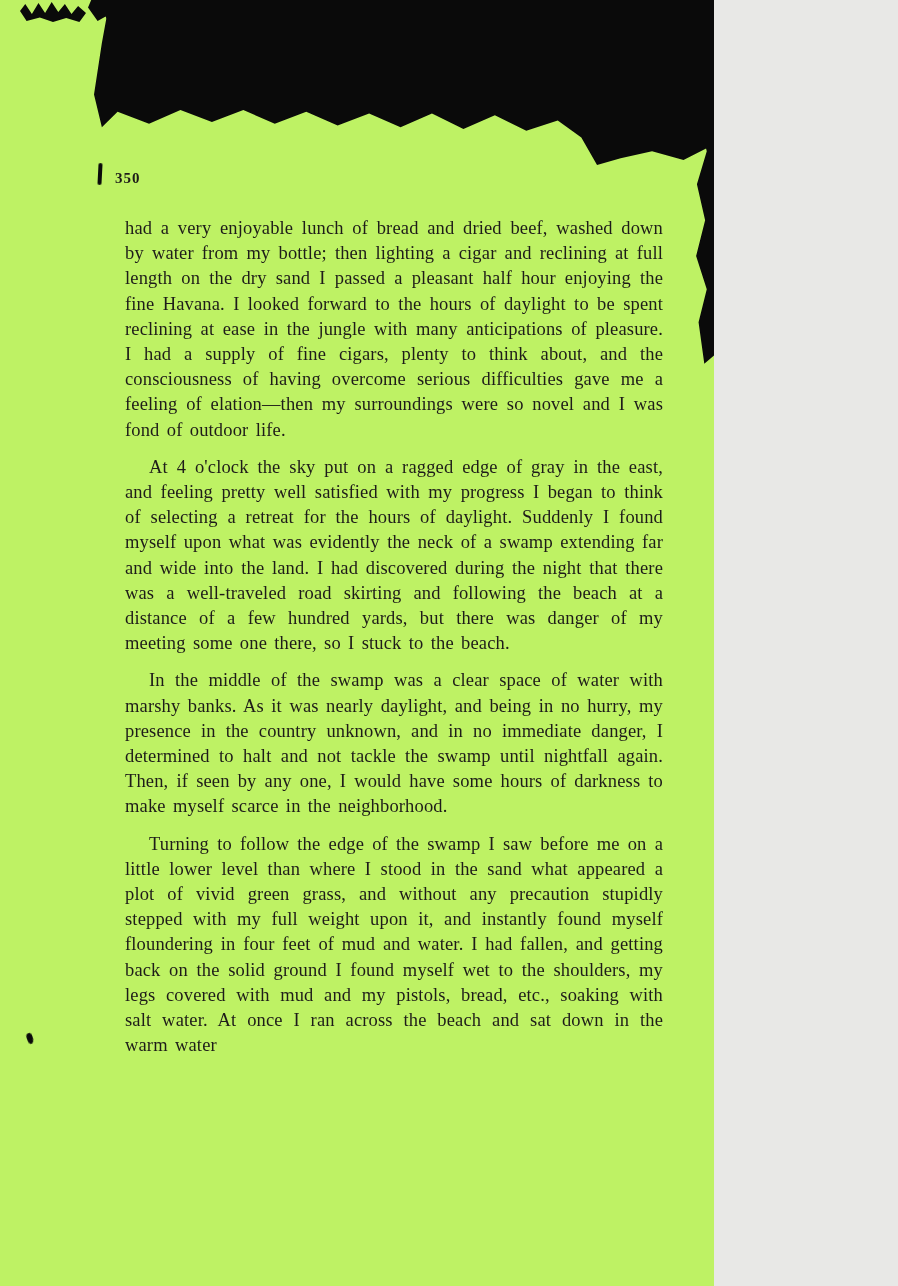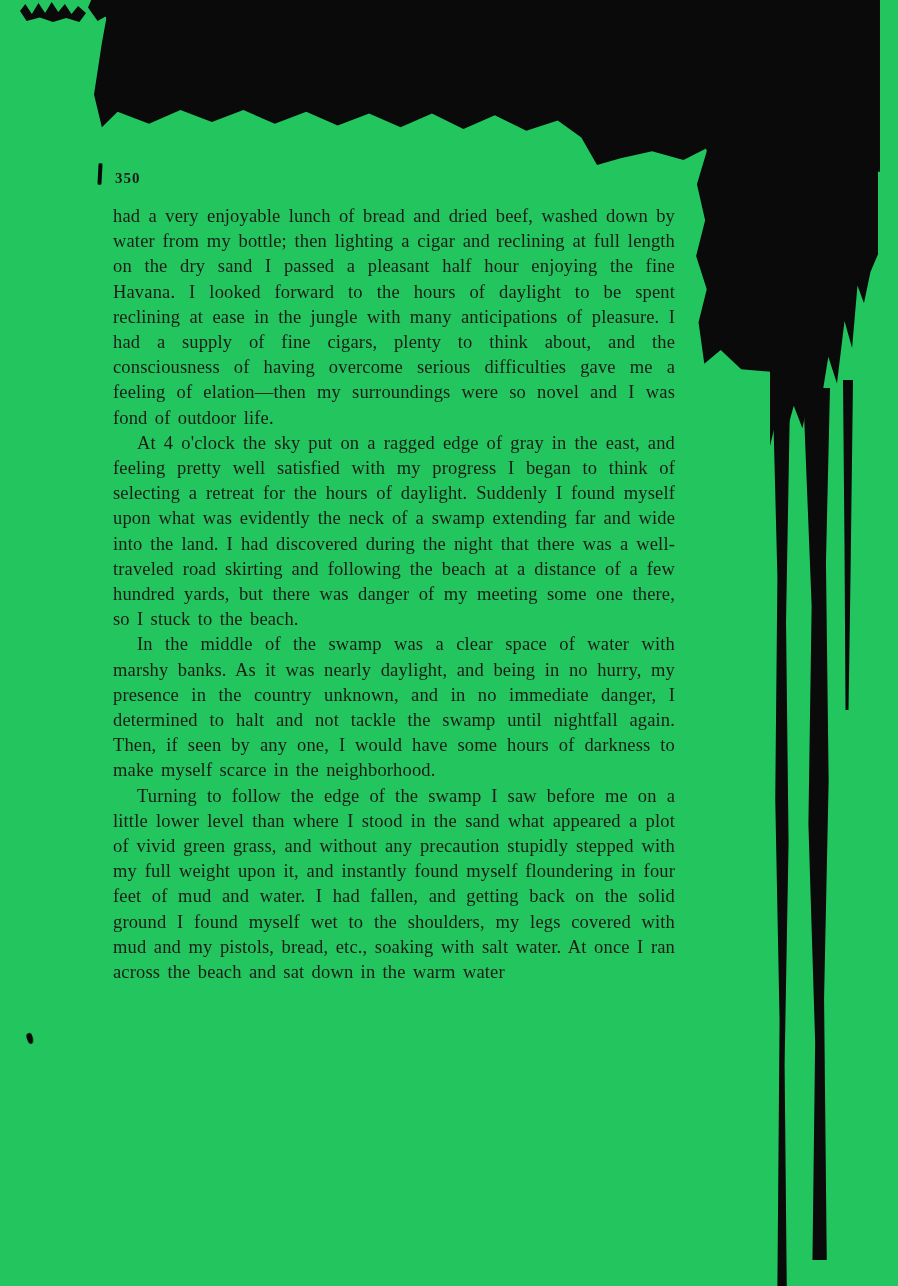--- a/index.html
+++ b/index.html
@@ -1,20 +1,20 @@
 <!DOCTYPE html>
 <html><head>
 <meta charset="utf-8">
 <style>
   html, body { margin: 0; padding: 0; background: #e8e8e6; }
   .page {
     position: relative;
-    width: 898px;
+    width: 714px;
     height: 1286px;
-    background: #22c55e;
+    background: #bef264;
     overflow: hidden;
     font-family: "Liberation Serif", serif;
   }
 
   
   .artifact {
     position: absolute;
     background: #0a0a0a;
     filter: blur(0.5px);
   }
@@ -90,21 +90,21 @@
     white-space: nowrap;
   }
   .body-text {
     position: absolute;
     left: 113px; top: 204px; width: 562px;
     font-size: 18.5px; line-height: 25.2px;
     letter-spacing: 0.15px; word-spacing: 2.5px;
     text-align: justify;
     color: #1e1c19;
   }
-  .body-text p { margin: 0; text-indent: 24px; }
+  .body-text p { margin: 12px; text-indent: 24px; }
   .body-text p.continuation { text-indent: 0; }
 </style>
 </head>
 <body>
 
 <div class="page">
 
   <div class="artifact top-band"></div>
   <div class="artifact tl-mark-1"></div>
   <div class="artifact tl-mark-2"></div>

